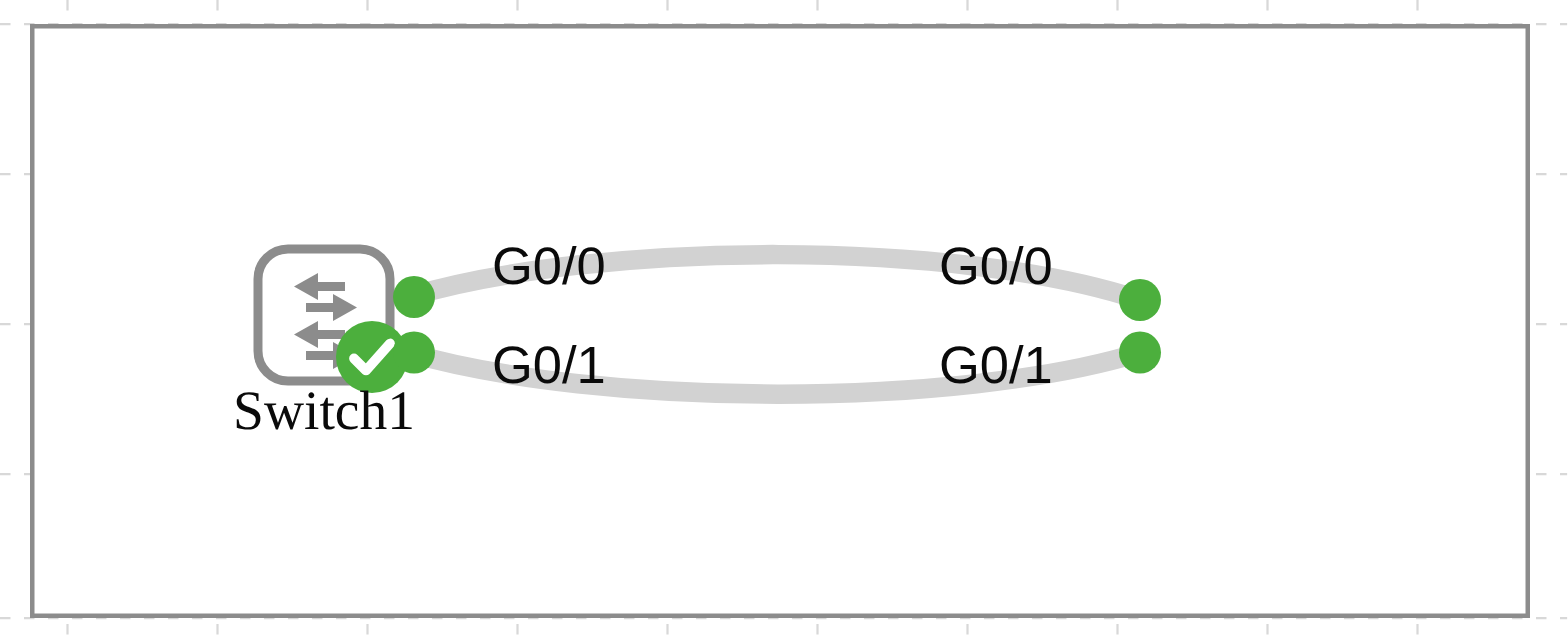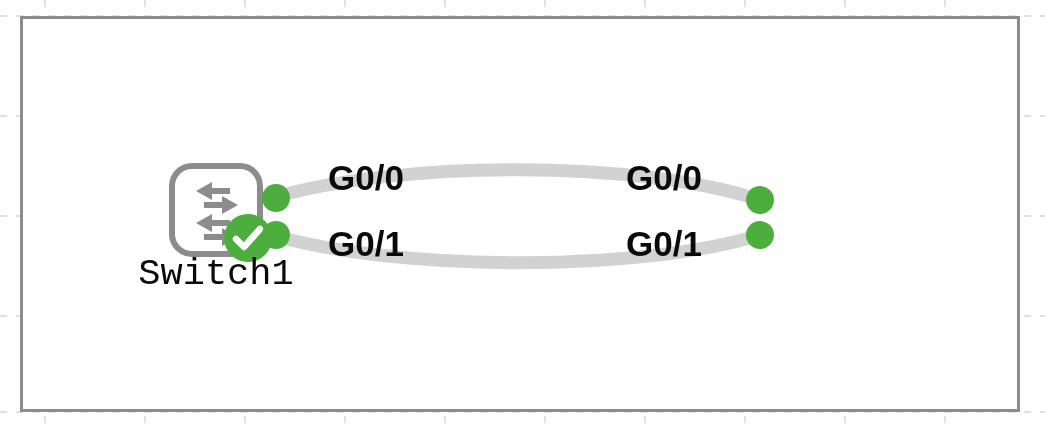--- a/index.html
+++ b/index.html
@@ -52,39 +52,38 @@
     height: 96px;
   }
   .node-label {
     position: absolute;
     left: 50%;
     transform: translateX(-50%);
     top: 94px;
     white-space: nowrap;
     font-size: 37px;
     color: #0a0a0a;
-    font-family: Liberation Mono, monospace;
+    font-family: Liberation Serif, serif;
     line-height: 1;
   }
   .port-dot {
     position: absolute;
     width: 28px;
     height: 28px;
     border-radius: 50%;
     z-index: 4;
   }
   .iface-label {
     position: absolute;
     font-size: 35px;
     color: #0a0a0a;
     white-space: nowrap;
     font-family: "Liberation Sans", sans-serif;
     line-height: 1;
     z-index: 5;
-    font-weight: bold;
   }
 </style>
 </head>
 <body>
 
 <div id="stage">
 
   <svg id="grid" viewBox="0 0 1045 427" preserveAspectRatio="none" aria-hidden="true">
     <g stroke="#d8d8d8" stroke-width="1.5" stroke-dasharray="7 9" fill="none">
       <line x1="45" y1="0" x2="45" y2="427"></line>

